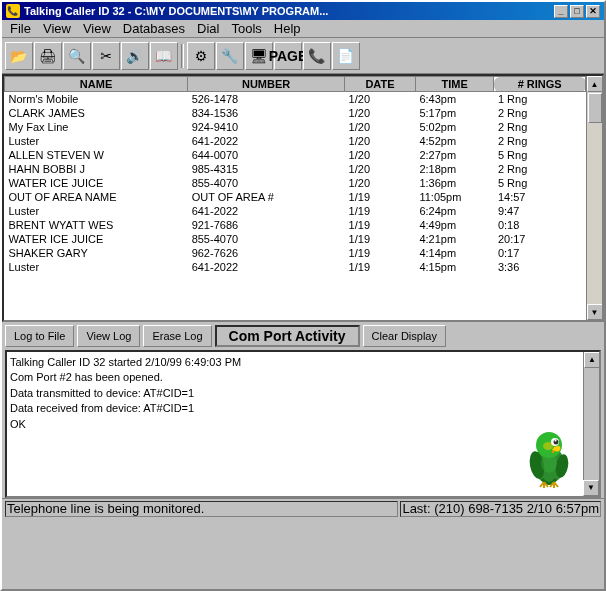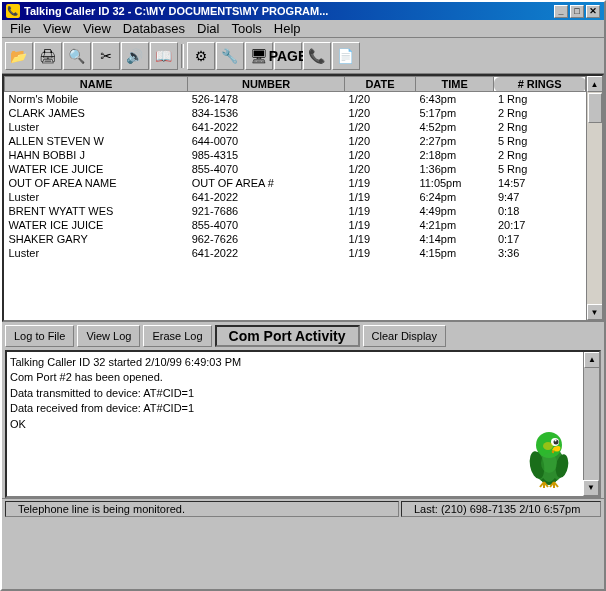--- a/index.html
+++ b/index.html
@@ -245,22 +245,22 @@
       display: flex;
       background: #c0c0c0;
       border-top: 1px solid #808080;
       padding: 1px 3px;
       gap: 2px;
       height: 20px;
       align-items: center;
     }
     .status-panel {
       border: 1px inset #808080;
-      padding: 1px 12px;
-      font-size: 11px;
+      padding: 1px 1px;
+      font-size: 13px;
       height: 16px;
       display: flex;
       align-items: center;
     }
     .status-panel.wide { flex: 1; }
     .status-panel.narrow { min-width: 200px; }
 
     .window-outer {
       width: 606px;
       height: 591px;
@@ -335,20 +335,27 @@
               <td>1 Rng</td>
             </tr>
             <tr>
               <td>CLARK JAMES</td>
               <td>834-1536</td>
               <td>1/20</td>
               <td>5:17pm</td>
               <td>2 Rng</td>
             </tr>
             <tr>
+              <td>My Fax Line</td>
+              <td>924-9410</td>
+              <td>1/20</td>
+              <td>5:02pm</td>
+              <td>2 Rng</td>
+            </tr>
+            <tr>
               <td>Luster</td>
               <td>641-2022</td>
               <td>1/20</td>
               <td>4:52pm</td>
               <td>2 Rng</td>
             </tr>
             <tr>
               <td>ALLEN STEVEN W</td>
               <td>644-0070</td>
               <td>1/20</td>

